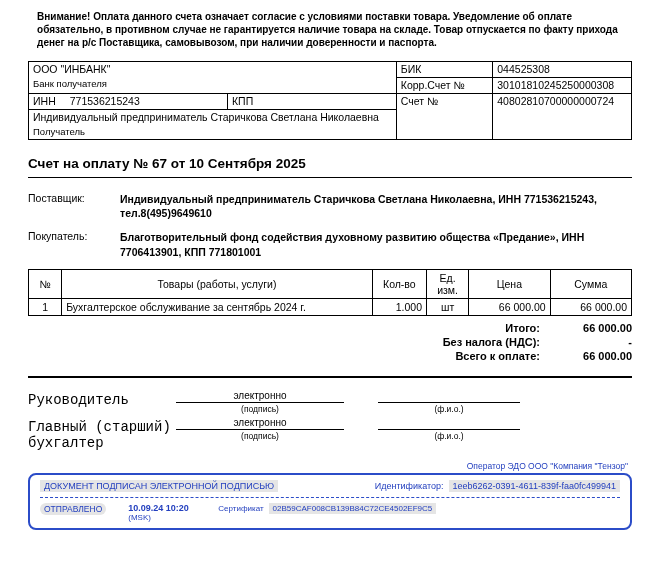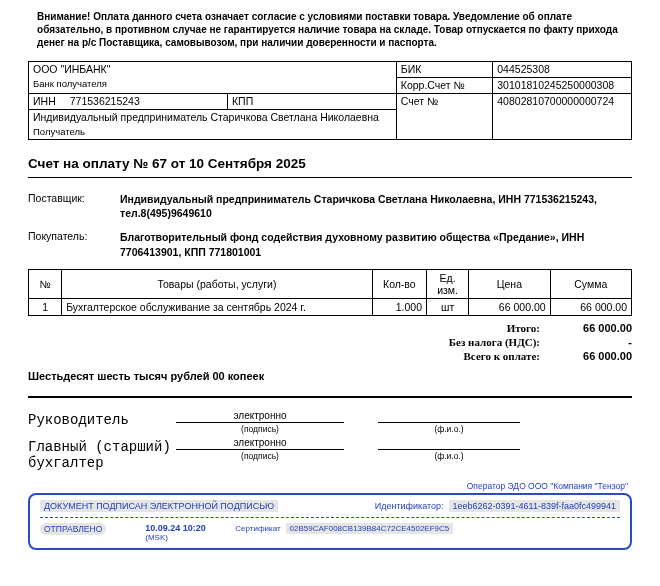--- a/index.html
+++ b/index.html
@@ -36,21 +36,21 @@
   
   table.items { width:100%; border-collapse:collapse; font-size:10.5px; margin-top:6px; table-layout:fixed; }
   table.items th, table.items td { border:1px solid #000; padding:2px 4px; }
   table.items th { font-weight:normal; text-align:center; vertical-align:middle; }
   .td-c { text-align:center; }
   .td-r { text-align:right; }
 
   
   .totals { margin-top:6px; font-size:11px; }
   .totals-row { display:flex; justify-content:flex-end; margin-bottom:2px; }
-  .totals-label { font-weight:bold; text-align:right;font-family:Liberation Serif, serif; }
+  .totals-label { font-weight:bold; text-align:right; }
   .totals-value { font-weight:bold; width:92px; text-align:right; }
 
   
   .summary-count { font-size:10.5px; margin-top:10px; }
   .summary-words { font-size:11px; font-weight:bold; margin-top:8px; }
   .thick-rule { border-top:2px solid #000; margin:14px 0 12px 0; }
 
   
   .sig-row { display:flex; align-items:flex-start; margin-bottom:3px; }
   .sig-label { width:148px; flex:0 0 148px; font-size:14px; padding-top:2px;font-family:Liberation Mono, monospace; }
@@ -64,21 +64,21 @@
   .esign-operator { text-align:right; font-size:8.5px; color:#2440bf; margin-bottom:2px; padding-right:4px; }
   .esign-box {
     border:2px solid #2b4cc8; border-radius:8px;
     padding:5px 10px 6px 10px; color:#2440bf;
   }
   .esign-row1 { display:flex; justify-content:space-between; align-items:center; font-size:9px; }
   .chip { background:#e5e5e5; padding:1px 4px; display:inline-block; }
   .esign-id { display:flex; align-items:center; gap:5px; }
   .esign-dash { border-top:1px dashed #2b4cc8; margin:5px 0 5px 0; }
   .esign-row2 { display:flex; align-items:flex-start; font-size:8.5px; }
-  .esign-sent { flex:0 0 auto; margin-right:31px;border-radius:6px; }
+  .esign-sent { flex:0 0 auto; margin-right:14px;border-radius:6px; }
   .esign-sender { width:218px; line-height:1.3; }
   .sender-bold { font-weight:bold; }
   .esign-dt { width:86px; margin-left:8px; }
   .esign-dt-time { font-weight:bold; font-size:9px; }
   .esign-dt-zone { font-size:8px; }
   .esign-cert { display:flex; align-items:center; gap:5px; margin-left:4px; white-space:nowrap; font-size:8px; }
 </style>
 </head>
 <body>
 
@@ -172,21 +172,20 @@
     <div class="totals-row">
       <div class="totals-label">Без налога (НДС):</div>
       <div class="totals-value">-</div>
     </div>
     <div class="totals-row">
       <div class="totals-label">Всего к оплате:</div>
       <div class="totals-value">66 000.00</div>
     </div>
   </div>
 
-  <div class="summary-words">Шестьдесят шесть тысяч рублей 00 копеек</div>
 
   <div class="thick-rule"></div>
 
   <div class="sig-row">
     <div class="sig-label">Руководитель</div>
     <div class="sig-area">
       <div class="sig-line">электронно</div>
       <div class="sig-caption">(подпись)</div>
     </div>
     <div class="fio-area">

